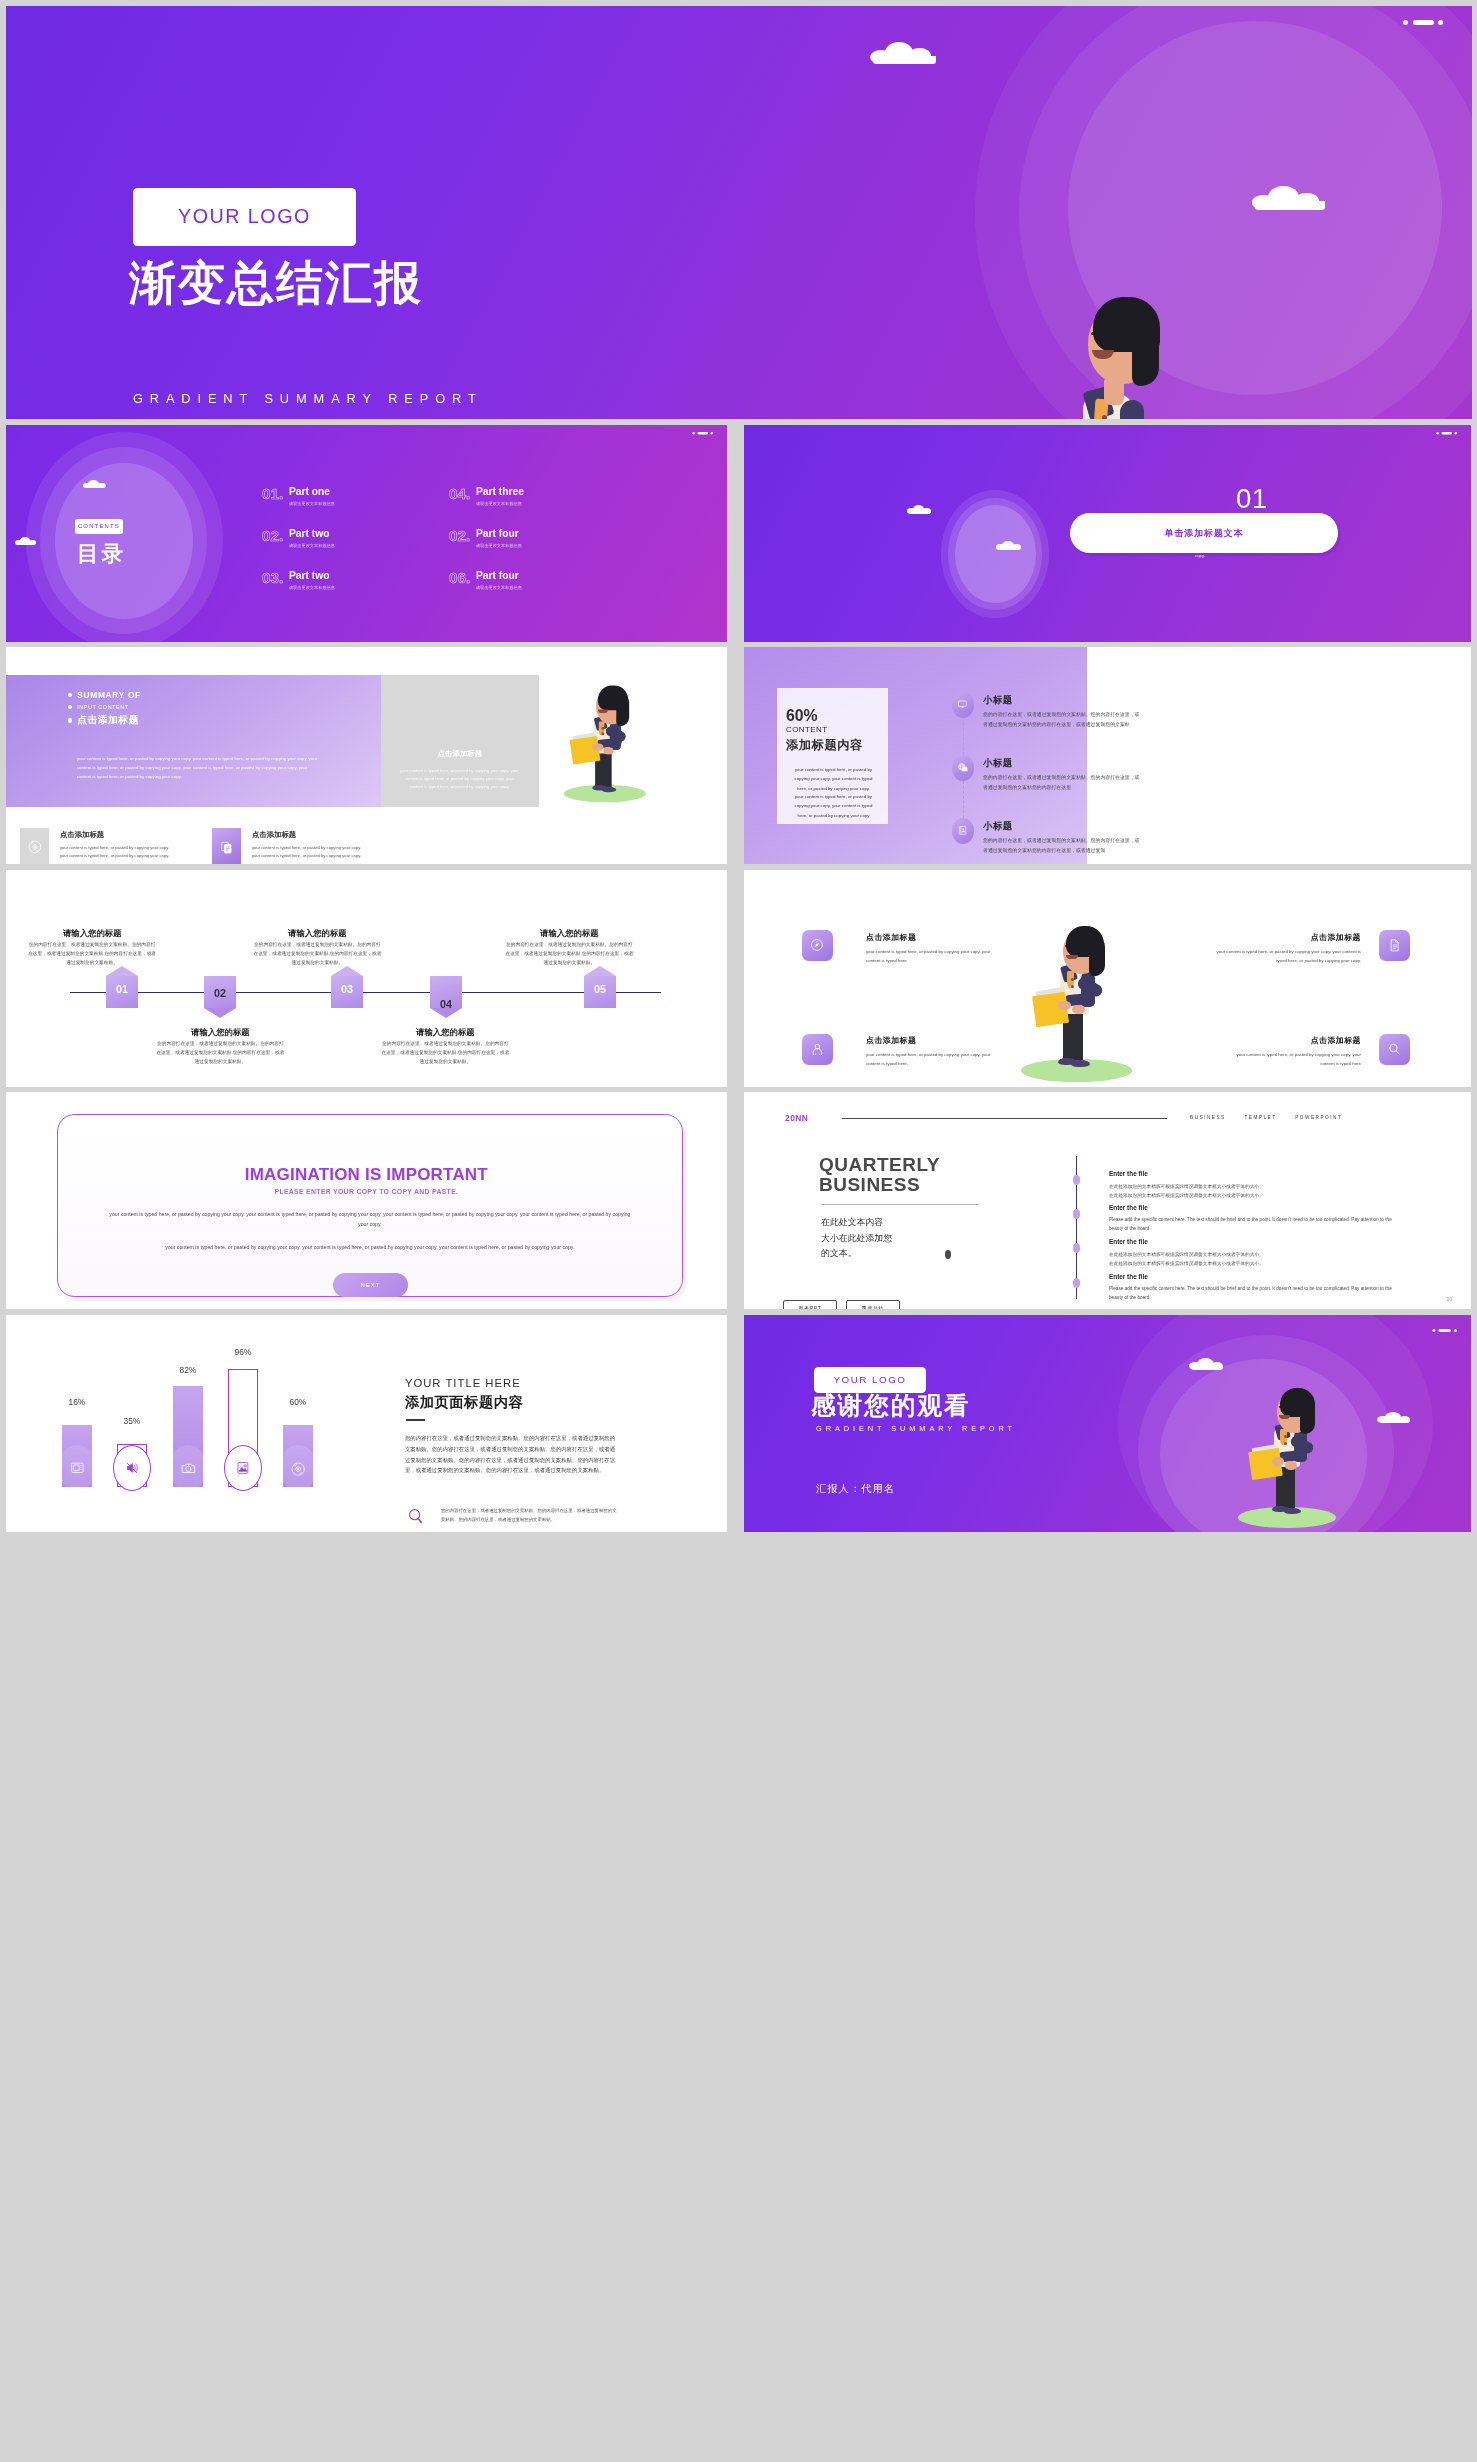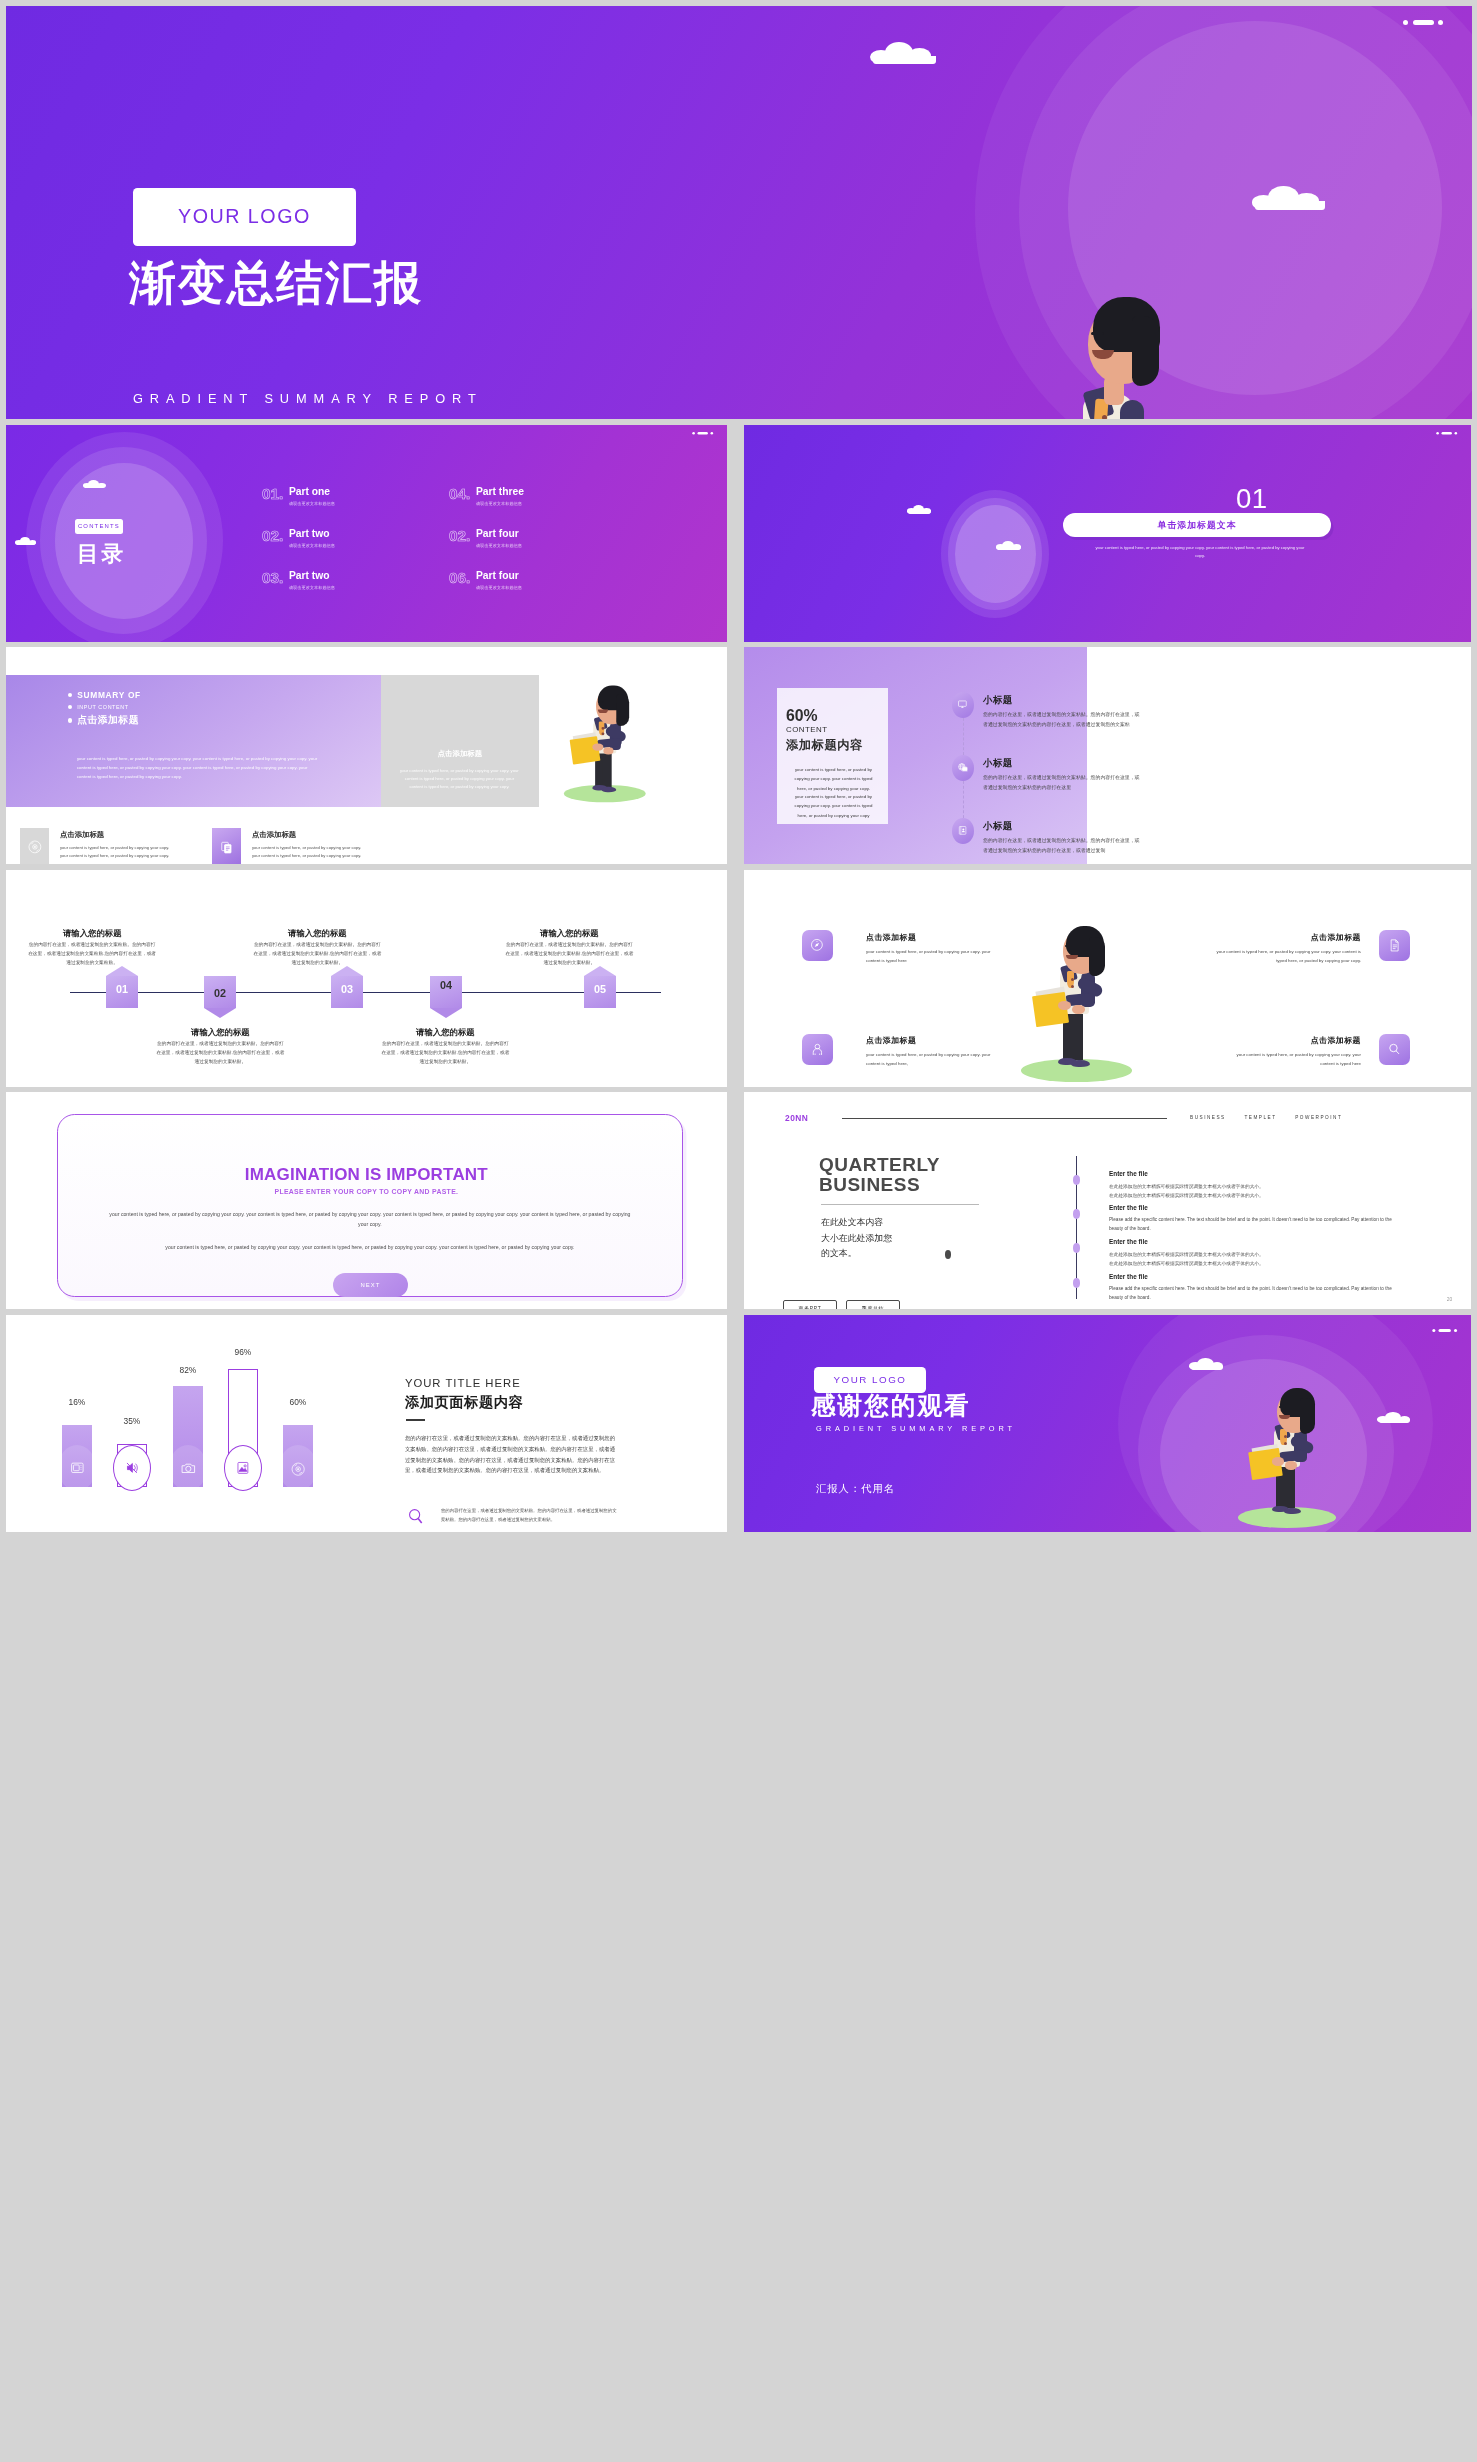--- a/index.html
+++ b/index.html
@@ -359,21 +359,21 @@
       <s style="left:1px;top:5.4px;width:22.7px;height:3.4px;"></s>
     </div>
     <div class="cloud" style="left:252px;top:116px;width:25.6px;height:8.9px;">
       <b style="left:0;top:3.4px;width:9.4px;height:5.4px;"></b>
       <b style="left:6.4px;top:0;width:11.8px;height:8.9px;"></b>
       <b style="left:15.8px;top:3px;width:8.9px;height:5.9px;"></b>
       <s style="left:1px;top:5.4px;width:23.6px;height:3.4px;"></s>
     </div>
 
     <div class="sec-num" style="left:492px;top:58px;">01</div>
-    <div class="sec-pill" style="left:319px;top:88px;width:268px;height:24px;">单击添加标题文本</div>
+    <div class="sec-pill" style="left:326px;top:88px;width:268px;height:40px;">单击添加标题文本</div>
     <div class="sec-body" style="left:350px;top:119px;width:212px;">your content is typed here, or pasted by copying your copy. your content is typed here, or pasted by copying your copy.</div>
   </div>
 
   <div class="slide s-half-l white-bg" id="slide4">
     <div class="panel-purple" style="left:0;top:27.6px;width:375px;height:132px;"></div>
     <div class="panel-grey" style="left:375px;top:27.6px;width:158px;height:132px;"></div>
 
     <div class="bullet-row" style="left:62px;top:43px;">
       <span class="dot"></span>
       <span class="sm-en">SUMMARY OF</span>
@@ -508,21 +508,21 @@
     <div class="tl-body" style="left:246px;top:70px;width:131px;">您的内容打在这里，或者通过复制您的文案粘贴。您的内容打在这里，或者通过复制您的文案粘贴.您的内容打在这里，或者通过复制您的文案粘贴。</div>
     <div class="tl-marker" style="left:325px;top:96px;width:32px;height:42px;">
       <div class="tip" style="top:0;border-left:16px solid transparent;border-right:16px solid transparent;border-bottom:10.8px solid #cbb1f2;"></div>
       <div class="body" style="top:10.3px;width:32px;height:31.5px;"></div>
       <span style="top:16.7px;color:#fff;">03</span>
     </div>
 
     <div class="tl-marker" style="left:424px;top:106px;width:32px;height:42px;">
       <div class="body" style="top:0;width:32px;height:31.5px;"></div>
       <div class="tip" style="top:31.5px;border-left:16px solid transparent;border-right:16px solid transparent;border-top:10.8px solid #b18ae8;"></div>
-      <span style="top:3px;color:#333;">04</span>
+      <span style="top:22px;color:#333;">04</span>
     </div>
     <div class="tl-title" style="left:368px;top:157px;width:143px;">请输入您的标题</div>
     <div class="tl-body" style="left:374px;top:169px;width:131px;">您的内容打在这里，或者通过复制您的文案粘贴。您的内容打在这里，或者通过复制您的文案粘贴.您的内容打在这里，或者通过复制您的文案粘贴。</div>
 
     <div class="tl-title" style="left:492px;top:58px;width:143px;">请输入您的标题</div>
     <div class="tl-body" style="left:498px;top:70px;width:131px;">您的内容打在这里，或者通过复制您的文案粘贴。您的内容打在这里，或者通过复制您的文案粘贴.您的内容打在这里，或者通过复制您的文案粘贴。</div>
     <div class="tl-marker" style="left:578px;top:96px;width:32px;height:42px;">
       <div class="tip" style="top:0;border-left:16px solid transparent;border-right:16px solid transparent;border-bottom:10.8px solid #cbb1f2;"></div>
       <div class="body" style="top:10.3px;width:32px;height:31.5px;"></div>
       <span style="top:16.7px;color:#fff;">05</span>

